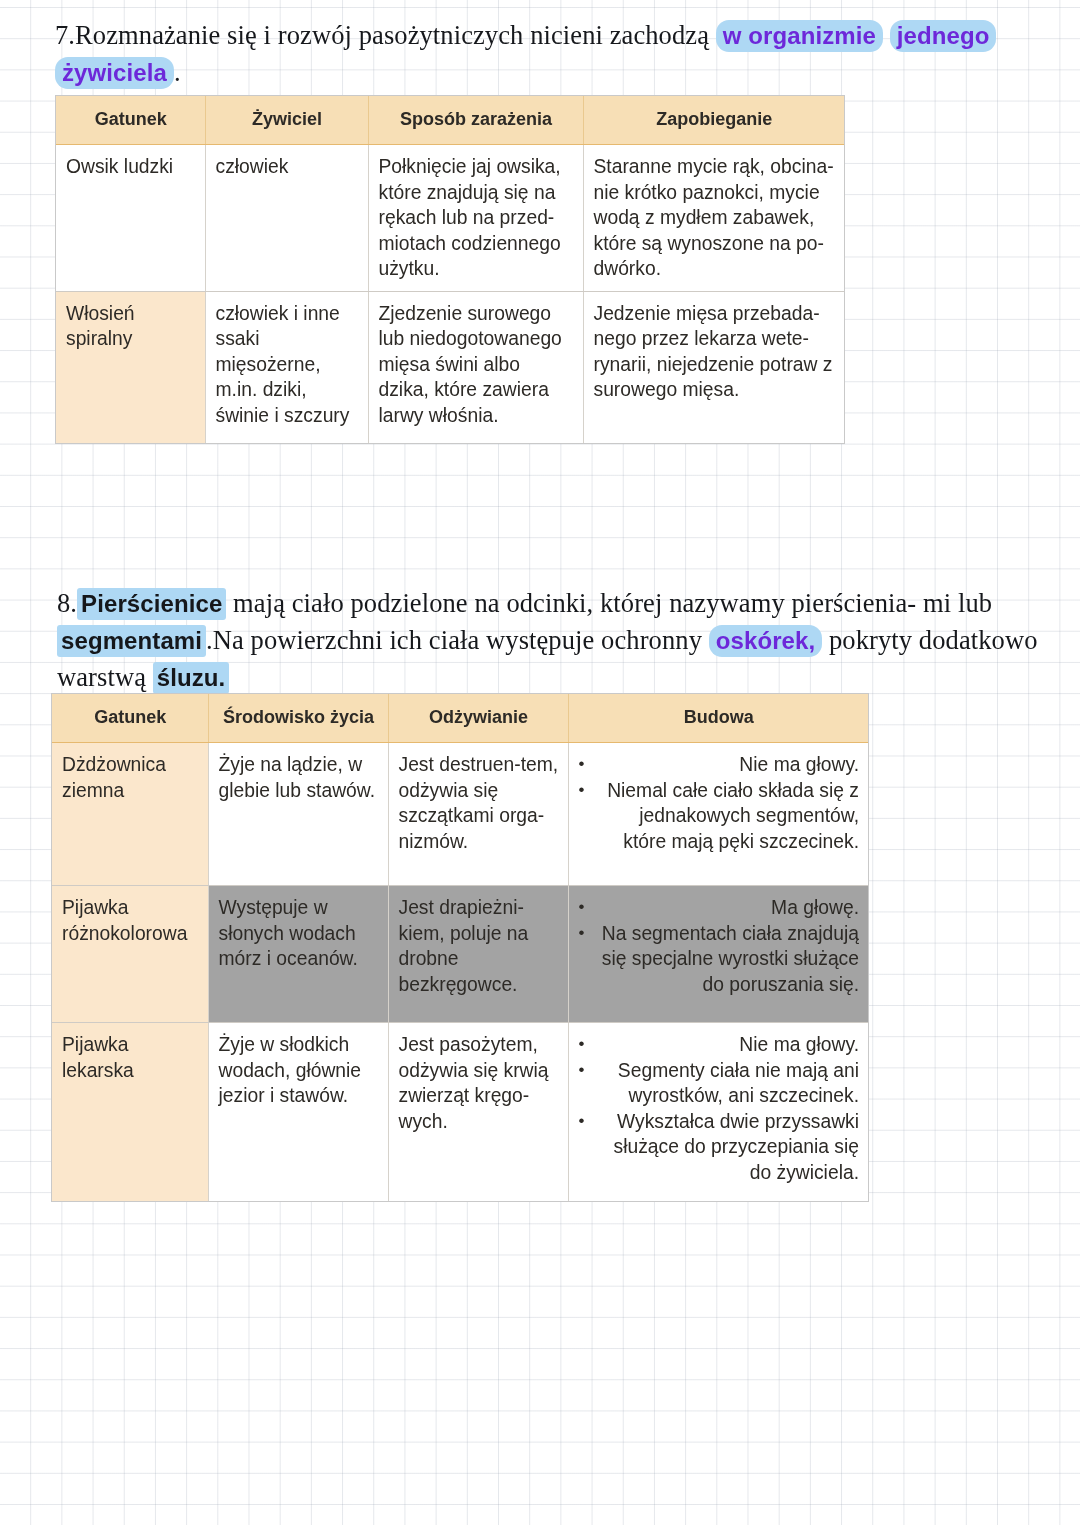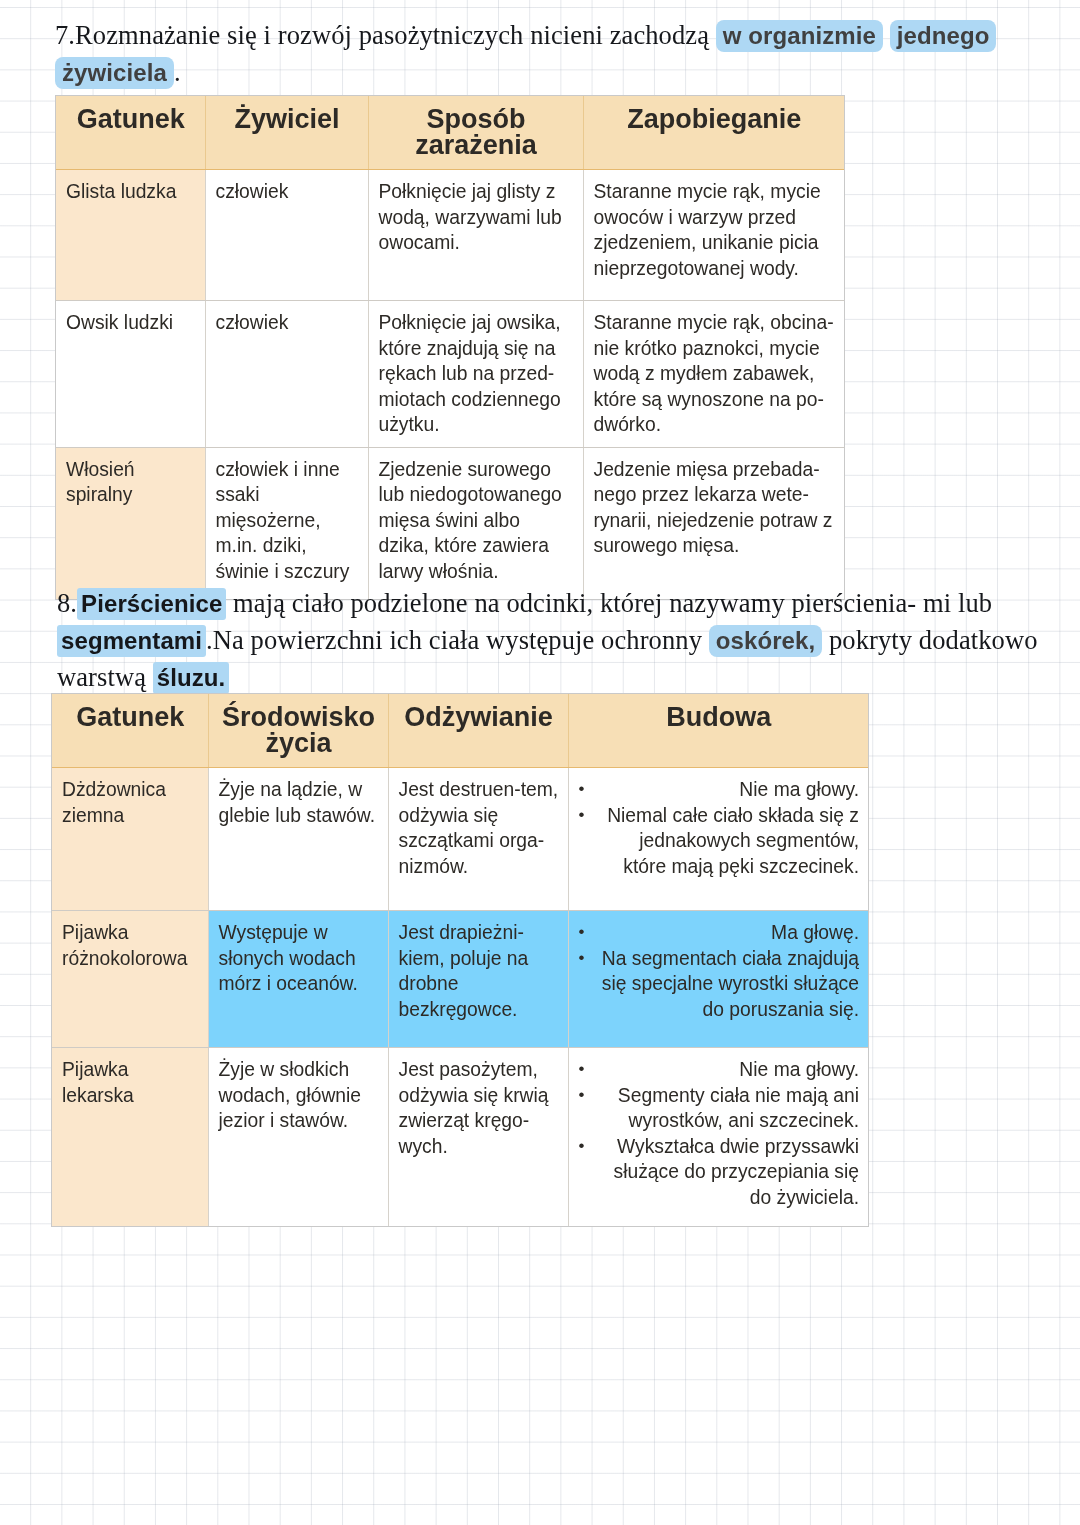--- a/index.html
+++ b/index.html
@@ -28,28 +28,28 @@
     font-size: 26.5px;
     line-height: 37px;
     color: #16181c;
     letter-spacing: 0.1px;
   }
   #para7 { left: 55px; top: 17px; width: 990px; }
   #para8 { left: 57px; top: 585px; width: 995px; }
 
   .hl {
     background: #aed8f4;
-    border-radius: 8px;
+    border-radius: 13px;
     padding: 2px 7px 3px 7px;
     box-decoration-break: clone;
     -webkit-box-decoration-break: clone;
     font-family: "Liberation Sans", sans-serif;
     font-weight: bold;
     font-size: 24px;
-    color: #404040;
+    color: #6d28d9;
   }
   .hl-tight {
     background: #aed8f4;
     border-radius: 3px;
     padding: 2px 4px 3px 4px;
     box-decoration-break: clone;
     -webkit-box-decoration-break: clone;
     font-family: "Liberation Sans", sans-serif;
     font-weight: bold;
     font-size: 24px;
@@ -82,27 +82,27 @@
   .tbl thead th {
     background: #f7dfb6;
     font-weight: bold;
     text-align: center;
     height: 26px;
     padding-top: 11px;
     padding-bottom: 11px;
     border-right: 1px solid #eac98f;
     border-bottom: 1px solid #e6b96f;
     color: #2d2a26;
-    font-size: 27px;
+    font-size: 18px;
   }
   .tbl thead th:last-child { border-right: none; }
 
   td.sp { background: #fbe7cc; }          
   td.plain { background: #ffffff; }
-  tr.tinted td { background: #7dd3fc; }   
+  tr.tinted td { background: #a3a3a3; }   
   tr.tinted td.sp { background: #fbe7cc; }
 
   
   #table1 { left: 56px; top: 96px; width: 788px; }
   #table1 .c1 { width: 149px; }
   #table1 .c2 { width: 163px; }
   #table1 .c3 { width: 215px; }
   #table1 .c4 { width: 261px; }
   #table1 .r1 td { height: 112px; }
   #table1 .r2 td { height: 118px; }
@@ -147,26 +147,20 @@
   </colgroup>
   <thead>
     <tr>
       <th>Gatunek</th>
       <th>Żywiciel</th>
       <th>Sposób zarażenia</th>
       <th>Zapobieganie</th>
     </tr>
   </thead>
   <tbody>
-    <tr class="r1">
-      <td class="sp">Glista ludzka</td>
-      <td class="plain">człowiek</td>
-      <td class="plain">Połknięcie jaj glisty z wodą, warzywami lub owocami.</td>
-      <td class="plain">Staranne mycie rąk, mycie owoców i warzyw przed zjedzeniem, unikanie picia nieprzegotowanej wody.</td>
-    </tr>
     <tr class="r2">
       <td class="plain">Owsik ludzki</td>
       <td class="plain">człowiek</td>
       <td class="plain">Połknięcie jaj owsika, które znajdują się na rękach lub na przed-miotach codziennego użytku.</td>
       <td class="plain">Staranne mycie rąk, obcina-nie krótko paznokci, mycie wodą z mydłem zabawek, które są wynoszone na po-dwórko.</td>
     </tr>
     <tr class="r3">
       <td class="sp">Włosień spiralny</td>
       <td class="plain">człowiek i inne ssaki mięsożerne, m.in. dziki, świnie i szczury</td>
       <td class="plain">Zjedzenie surowego lub niedogotowanego mięsa świni albo dzika, które zawiera larwy włośnia.</td>

